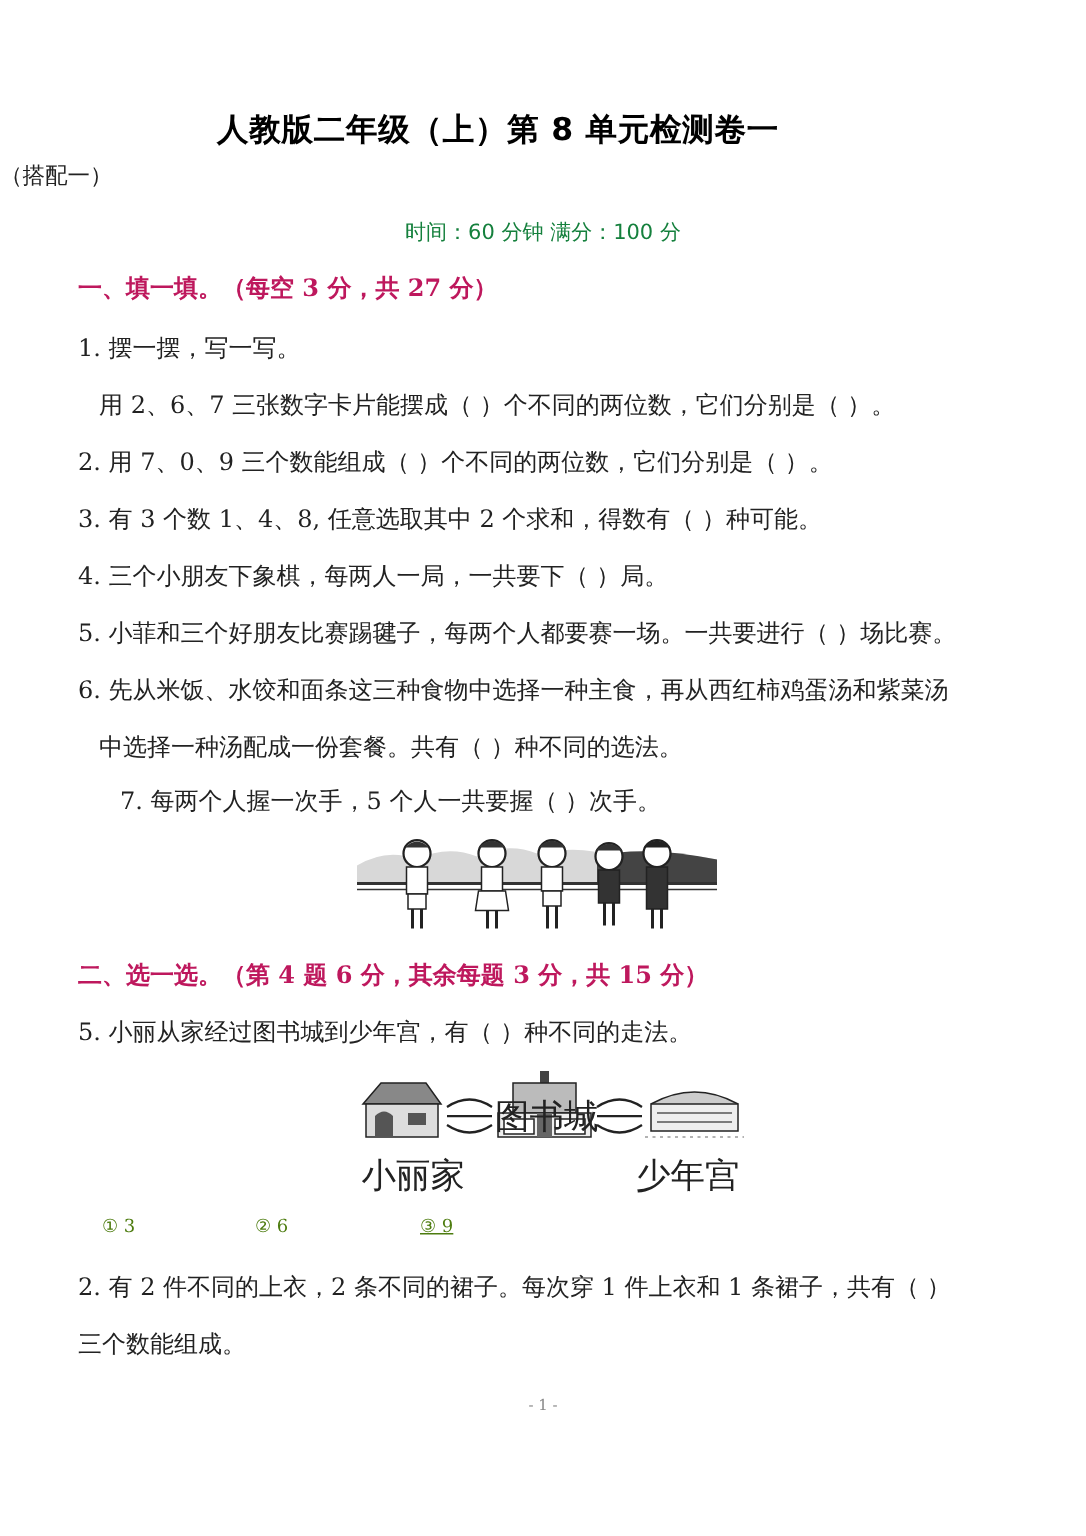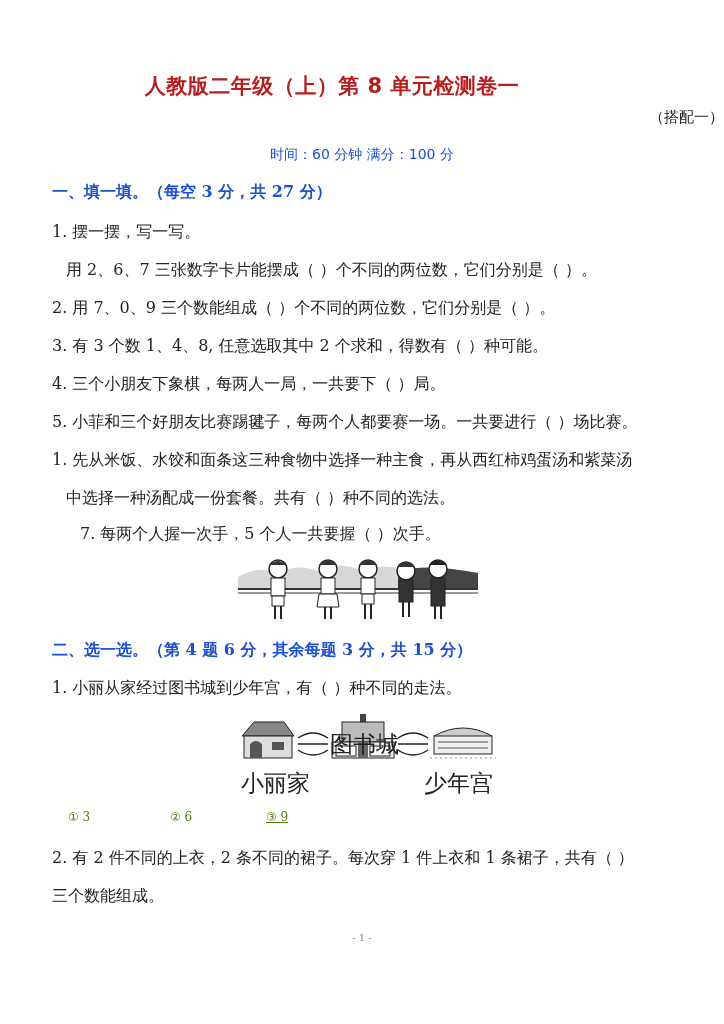--- a/index.html
+++ b/index.html
@@ -1,25 +1,25 @@
 <!DOCTYPE html>
 <html><head>
 <meta charset="utf-8">
 <style>
   html, body { margin: 0; padding: 0; background: #ffffff; }
   body { width: 724px; height: 1024px; position: relative; overflow: hidden;
          font-family: "DejaVu Serif", "Liberation Serif", serif; color: #1a1a1a; }
   .abs { position: absolute; white-space: nowrap; }
   .title { left: 0; width: 664px; text-align: center; top: 72px; font-family: "DejaVu Sans", "Liberation Sans", sans-serif;
-           font-weight: bold; font-size: 21px; letter-spacing: 0.5px; color: #b91c1c; }
-  .subtitle { left: 0; width: 724px; text-align: right; top: 108px; font-family: "DejaVu Sans", "Liberation Sans", sans-serif;
+           font-weight: bold; font-size: 21px; letter-spacing: 0.5px; color: #000000; }
+  .subtitle { left: 0; width: 724px; text-align: left; top: 108px; font-family: "DejaVu Sans", "Liberation Sans", sans-serif;
               font-size: 15px; color: #222; }
   .meta { left: 0; width: 724px; text-align: center; top: 146px; font-family: "DejaVu Sans", "Liberation Sans", sans-serif;
-          font-size: 14px; color: #1d4ed8; }
-  .section { left: 52px; font-weight: bold; font-size: 16px; color: #1d4ed8; }
+          font-size: 14px; color: #15803d; }
+  .section { left: 52px; font-weight: bold; font-size: 16px; color: #be185d; }
   .line { left: 52px; font-size: 16px; color: #222; }
   .indent { left: 62px; }
   .figure { position: absolute; }
   .caption { position: absolute; font-family: "DejaVu Sans", "Liberation Sans", sans-serif; font-size: 23px; color: #222; }
   .opt { font-size: 12px; color: #4d7c0f; }
   .footer { left: 0; width: 724px; text-align: center; top: 932px; font-size: 10px; color: #888; }
 </style>
 </head>
 <body>
 
@@ -27,21 +27,21 @@
 <div class="abs subtitle">（搭配一）</div>
 <div class="abs meta">时间：60 分钟   满分：100 分</div>
 
 <div class="abs section" style="top:182px;">一、填一填。（每空 3 分，共 27 分）</div>
 <div class="abs line" style="top:222px;">1. 摆一摆，写一写。</div>
 <div class="abs line indent" style="top:260px; left:66px;">用 2、6、7 三张数字卡片能摆成（      ）个不同的两位数，它们分别是（      ）。</div>
 <div class="abs line" style="top:298px;">2. 用 7、0、9 三个数能组成（      ）个不同的两位数，它们分别是（      ）。</div>
 <div class="abs line" style="top:336px;">3. 有 3 个数 1、4、8, 任意选取其中 2 个求和，得数有（      ）种可能。</div>
 <div class="abs line" style="top:374px;">4. 三个小朋友下象棋，每两人一局，一共要下（      ）局。</div>
 <div class="abs line" style="top:412px;">5. 小菲和三个好朋友比赛踢毽子，每两个人都要赛一场。一共要进行（    ）场比赛。</div>
-<div class="abs line" style="top:450px;">1. 先从米饭、水饺和面条这三种食物中选择一种主食，再从西红柿鸡蛋汤和紫菜汤</div>
+<div class="abs line" style="top:450px;">6. 先从米饭、水饺和面条这三种食物中选择一种主食，再从西红柿鸡蛋汤和紫菜汤</div>
 <div class="abs line" style="top:488px; left:66px;">中选择一种汤配成一份套餐。共有（      ）种不同的选法。</div>
 <div class="abs line" style="top:524px;margin-left:28px;">7. 每两个人握一次手，5 个人一共要握（ ）次手。</div>
 
 <div class="figure" style="left:238px; top:555px; width:240px; height:70px;">
   <svg width="240" height="70" viewBox="0 0 240 70">
     <path d="M0 22 Q20 10 40 18 Q60 8 80 16 Q100 6 120 14 Q150 8 170 16 Q200 10 240 18 L240 34 L0 34 Z" fill="#d8d8d8"></path>
     <path d="M160 16 Q190 8 240 18 L240 34 L160 34 Z" fill="#444"></path>
     <line x1="0" y1="34" x2="240" y2="34" stroke="#333" stroke-width="2"></line>
     <line x1="0" y1="38" x2="240" y2="38" stroke="#333" stroke-width="1"></line>
 
@@ -74,21 +74,21 @@
 
     <circle cx="200" cy="14" r="9" fill="#fff" stroke="#222" stroke-width="1.5"></circle>
     <path d="M191 10 Q200 1 209 10" fill="#222"></path>
     <rect x="193" y="23" width="14" height="28" fill="#333" stroke="#222"></rect>
     <line x1="197" y1="51" x2="197" y2="64" stroke="#222" stroke-width="2"></line>
     <line x1="203" y1="51" x2="203" y2="64" stroke="#222" stroke-width="2"></line>
   </svg>
 </div>
 
 <div class="abs section" style="top:640px;">二、选一选。（第 4 题 6 分，其余每题 3 分，共  15 分）</div>
-<div class="abs line" style="top:678px;">1. 小丽从家经过图书城到少年宫，有（      ）种不同的走法。</div>
+<div class="abs line" style="top:678px;">5. 小丽从家经过图书城到少年宫，有（      ）种不同的走法。</div>
 
 <div class="figure" style="left:238px; top:714px; width:260px; height:50px;">
   <svg width="260" height="50" viewBox="0 0 260 50">
 
     <g>
       <path d="M4 22 L16 8 L46 8 L56 22 Z" fill="#888" stroke="#222"></path>
       <rect x="6" y="22" width="48" height="22" fill="#ddd" stroke="#222"></rect>
       <path d="M12 44 L12 30 Q18 24 24 30 L24 44 Z" fill="#555"></path>
       <rect x="34" y="28" width="12" height="8" fill="#555"></rect>
     </g>
@@ -118,18 +118,18 @@
       <line x1="192" y1="44" x2="258" y2="44" stroke="#999" stroke-dasharray="2 3"></line>
     </g>
   </svg>
 </div>
 <div class="caption" style="left:241px; top:768px;">小丽家</div>
 <div class="caption" style="left:330px; top:729px;">图书城</div>
 <div class="caption" style="left:424px; top:768px;">少年宫</div>
 
 <div class="abs opt" style="top:810px; left:68px;">① 3</div>
 <div class="abs opt" style="top:810px; left:170px;">② 6</div>
-<div class="abs opt" style="top:810px; left:266px;text-decoration:underline;">③ 9</div>
+<div class="abs opt" style="top:810px; left:280px;text-decoration:underline;">③ 9</div>
 
 <div class="abs line" style="top:848px;">2. 有 2 件不同的上衣，2 条不同的裙子。每次穿 1 件上衣和 1 条裙子，共有（      ）</div>
 <div class="abs line" style="top:886px;">三个数能组成。</div>
 
 <div class="abs footer">- 1 -</div>
 
 </body></html>

